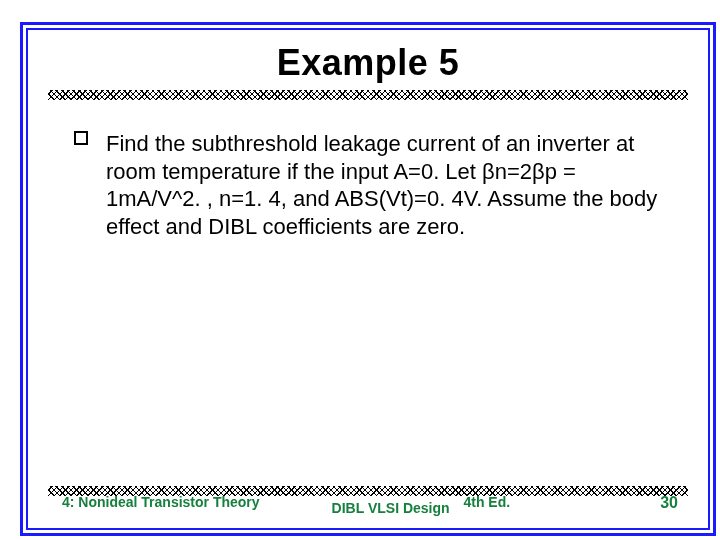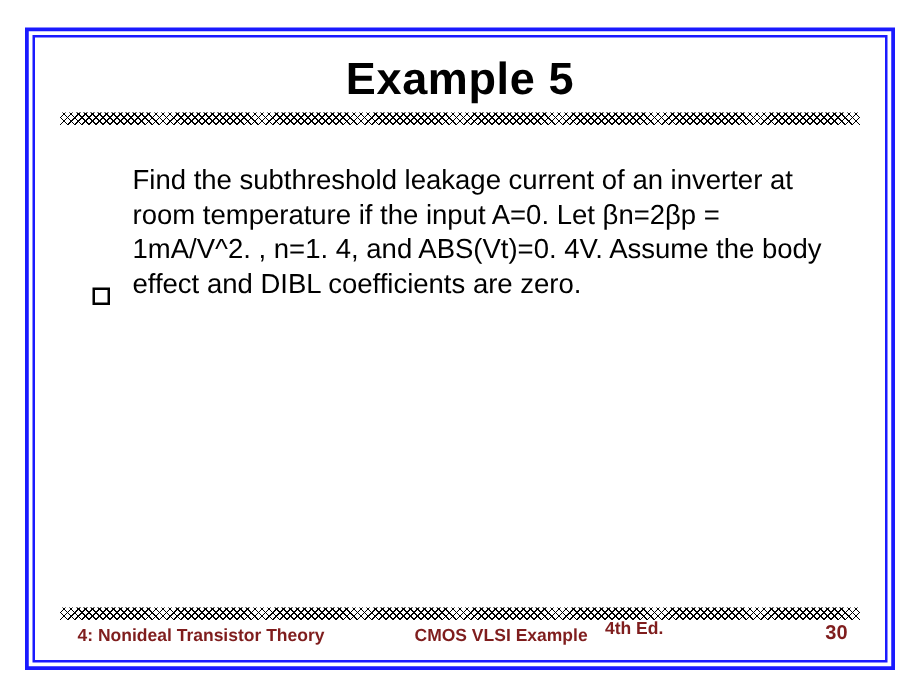--- a/index.html
+++ b/index.html
@@ -53,41 +53,41 @@
     position: absolute;
     top: 110px;
     left: 58px;
     right: 58px;
     color: #000;
     font-size: 22px;
     line-height: 1.25;
   }
   .bullet-row {
     display: flex;
-    align-items: flex-end;
+    align-items: flex-start;
     gap: 14px;
   }
   .bullet-box {
     width: 14px;
     height: 14px;
     border: 2px solid #000;
     margin-top: 5px;
     flex: 0 0 auto;
   }
   .bullet-text {
     flex: 1 1 auto;
   }
   .footer {
     position: absolute;
     left: 46px;
     right: 42px;
     bottom: 24px;
     display: flex;
-    align-items: flex-end;
-    color: #7f1d1d;
+    align-items: flex-start;
+    color: #15803d;
     font-size: 14px;
     font-weight: bold;
   }
   .footer-left { flex: 0 0 auto; margin-right: 60px; }
   .footer-center { flex: 1 1 auto; text-align: left; }
   .footer-center .ed { font-size: 14px; vertical-align: super; margin-left: 2px; font-weight: bold; }
   .footer-right { flex: 0 0 auto; font-weight: bold; font-size: 16px; }
 </style>
 </head>
 <body>
@@ -106,18 +106,18 @@
       <div class="bullet-box"></div>
       <div class="bullet-text">Find the subthreshold leakage current of an inverter at room temperature if the input A=0. Let βn=2βp = 1mA/V^2. , n=1. 4, and ABS(Vt)=0. 4V. Assume the body effect and DIBL coefficients are zero.</div>
     </div>
   </div>
 
   <div class="hatch hatch-bottom"></div>
 
   <div class="footer">
     <div class="footer-left">4: Nonideal Transistor Theory</div>
     <div class="footer-center">
-      <span>CMOS VLSI Example</span>
+      <span>DIBL VLSI Design</span>
       <span class="ed">4th Ed.</span>
     </div>
     <div class="footer-right">30</div>
   </div>
 </div>
 
 </body></html>

